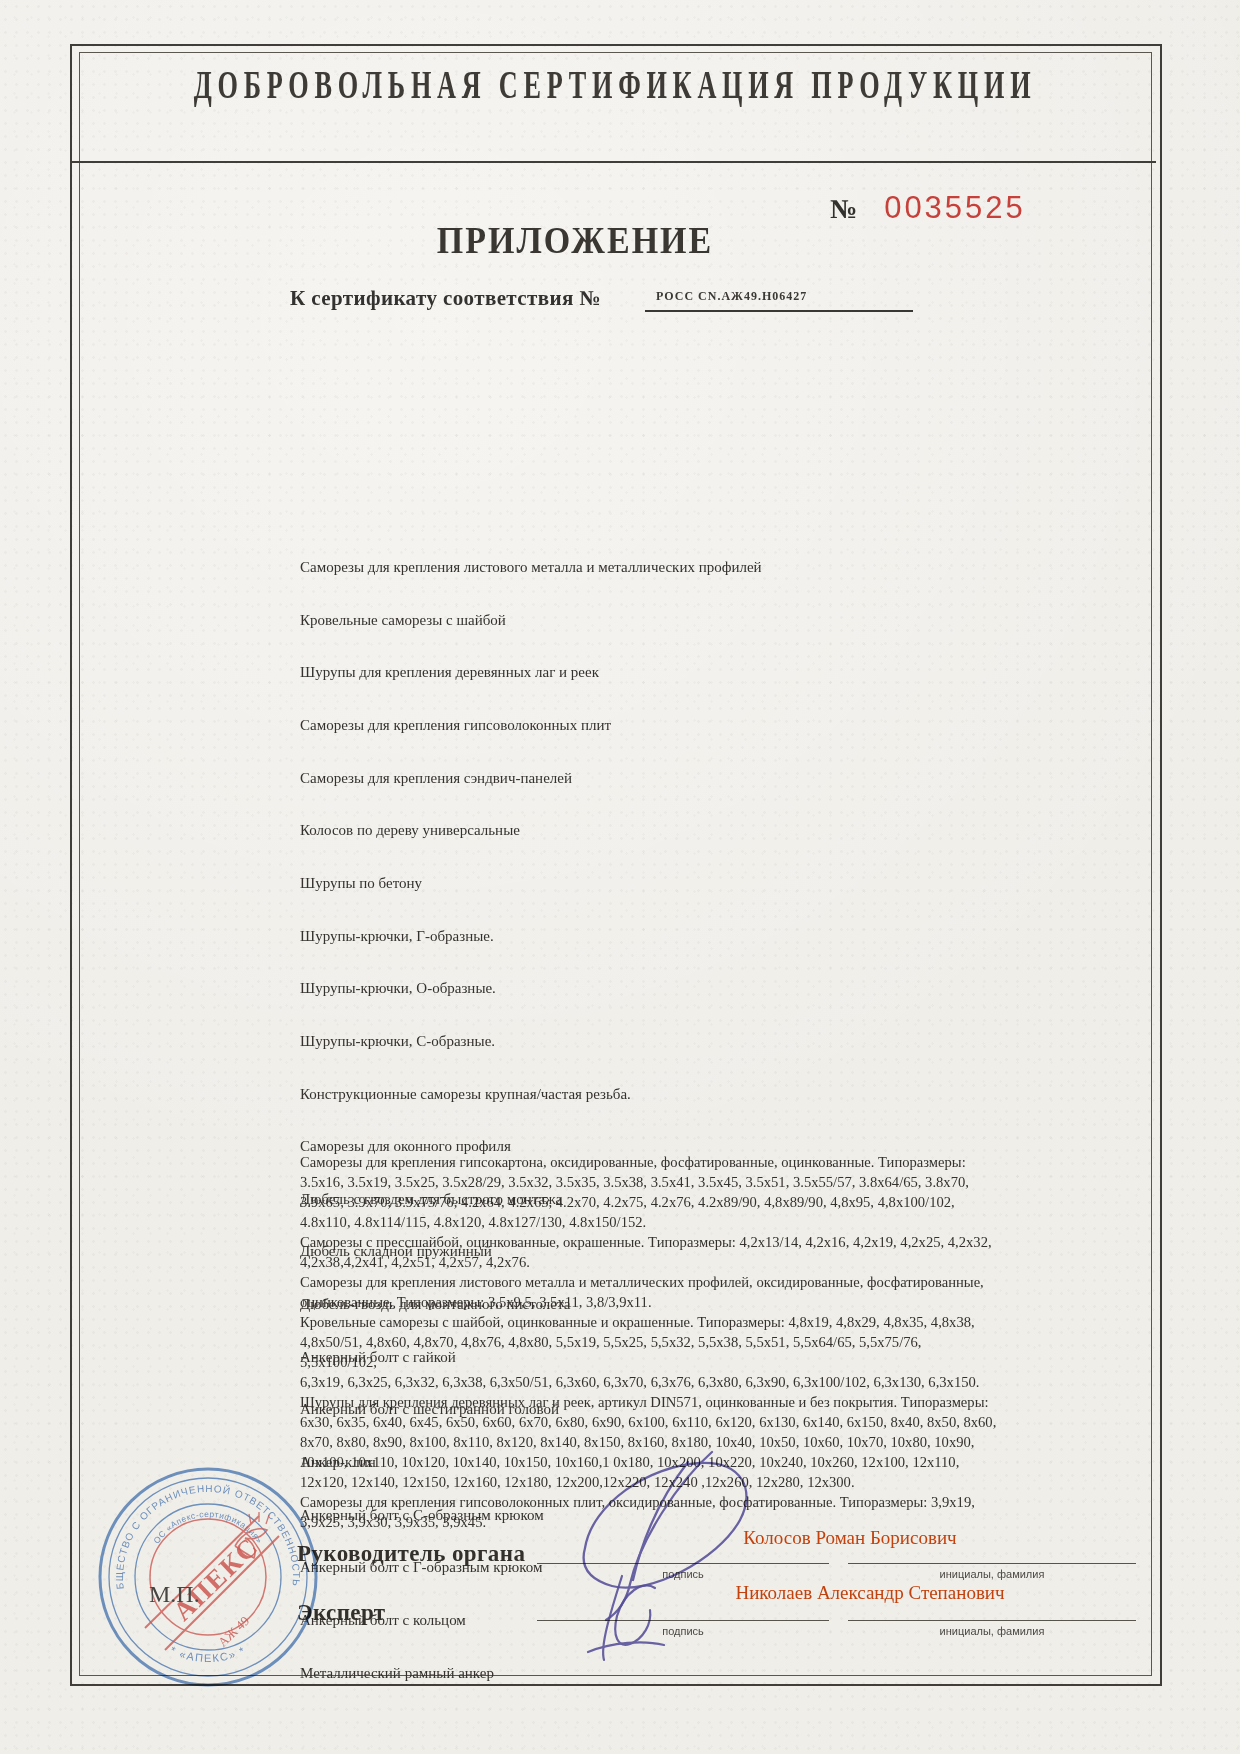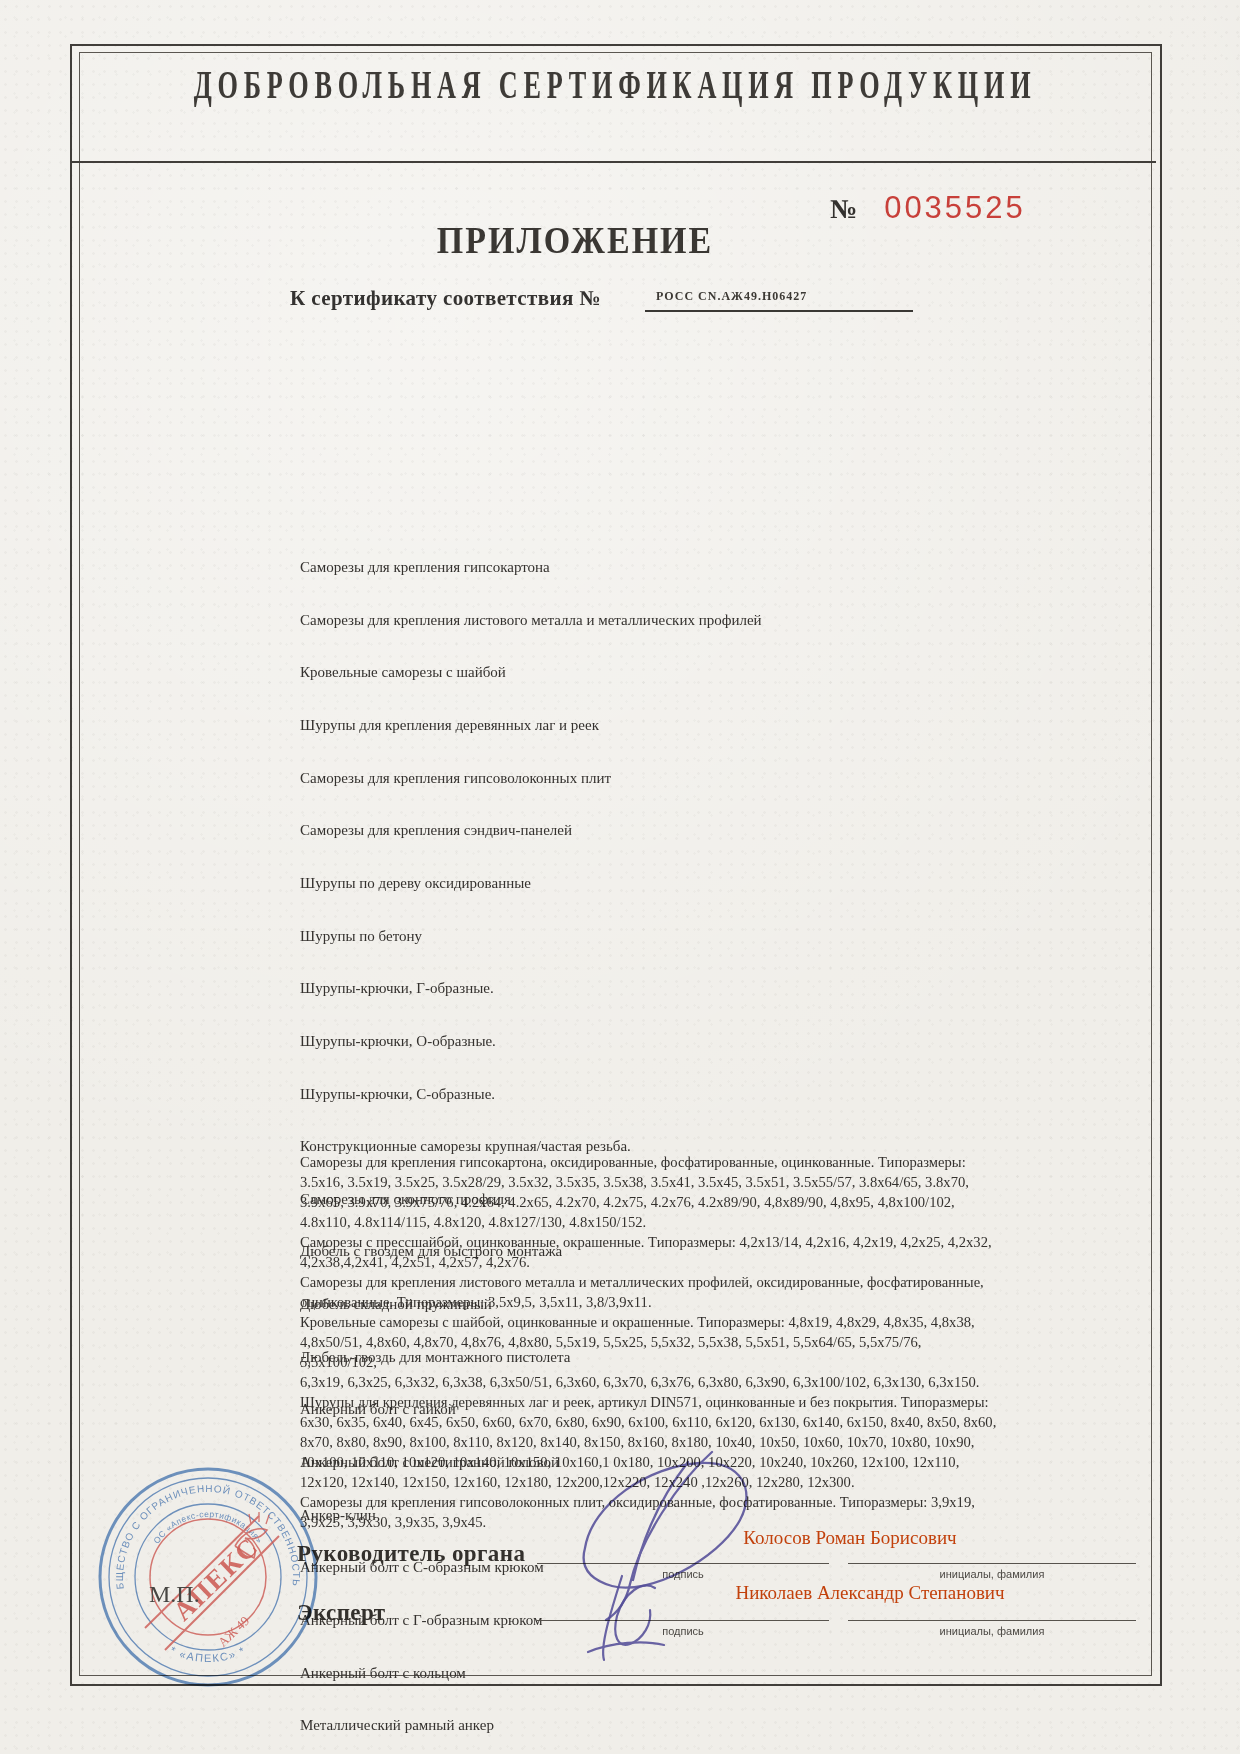--- a/index.html
+++ b/index.html
@@ -72,27 +72,26 @@
   <span class="no">№</span><span class="digits">0035525</span>
 </div>
 
 <div class="abs appendix-title">ПРИЛОЖЕНИЕ</div>
 
 <div class="abs cert-label">К сертификату соответствия №</div>
 <div class="abs cert-number">РОСС CN.АЖ49.Н06427</div>
 <div class="abs cert-strike"></div>
 
 <div class="abs product-list">
-  <div>Саморезы для крепления гипсокартона</div>
   <div>Саморезы для крепления листового металла и металлических профилей</div>
   <div>Кровельные саморезы с шайбой</div>
   <div>Шурупы для крепления деревянных лаг и реек</div>
   <div>Саморезы для крепления гипсоволоконных плит</div>
   <div>Саморезы для крепления сэндвич-панелей</div>
-  <div>Шурупы по дереву оксидированные</div>
+  <div>Колосов по дереву универсальные</div>
   <div>Шурупы по бетону</div>
   <div>Шурупы-крючки, Г-образные.</div>
   <div>Шурупы-крючки, О-образные.</div>
   <div>Шурупы-крючки, С-образные.</div>
   <div>Конструкционные саморезы крупная/частая резьба.</div>
   <div>Саморезы для оконного профиля</div>
   <div>Дюбель с гвоздем для быстрого монтажа</div>
   <div>Дюбель складной пружинный</div>
   <div>Дюбель-гвоздь для монтажного пистолета</div>
   <div>Анкерный болт с гайкой</div>

